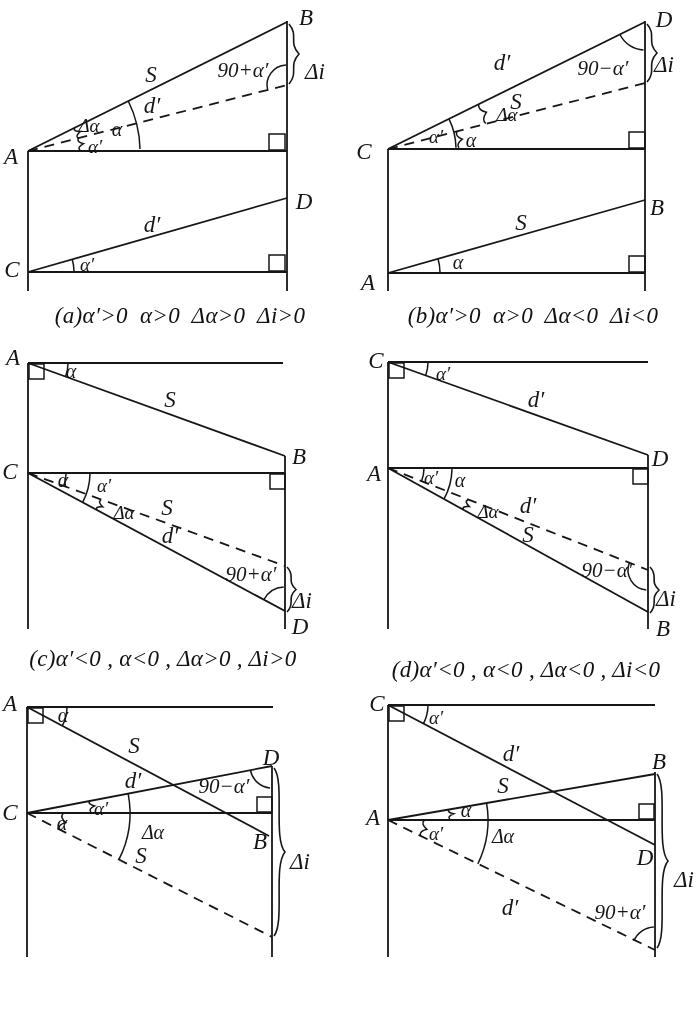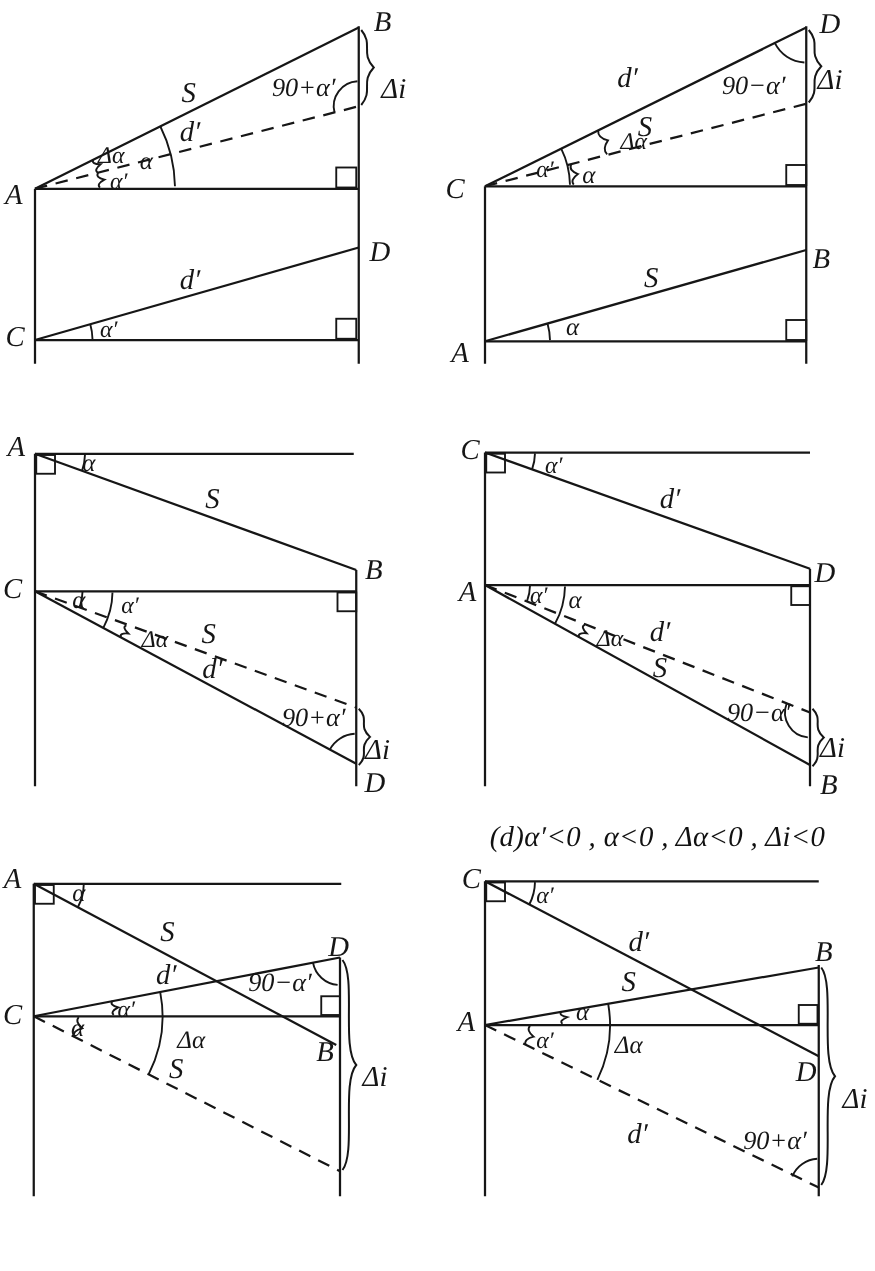--- a/index.html
+++ b/index.html
@@ -196,14 +196,17 @@
         <text x="511" y="753" font-size="23" text-anchor="middle" dominant-baseline="central" fill="#161616">d′</text>
         <text x="503" y="785" font-size="23" text-anchor="middle" dominant-baseline="central" fill="#161616">S</text>
         <text x="466" y="810" font-size="20" text-anchor="middle" dominant-baseline="central" fill="#161616">α</text>
         <text x="436" y="833" font-size="19" text-anchor="middle" dominant-baseline="central" fill="#161616">α′</text>
         <text x="503" y="836" font-size="20" text-anchor="middle" dominant-baseline="central" fill="#161616">Δα</text>
         <text x="510" y="907" font-size="23" text-anchor="middle" dominant-baseline="central" fill="#161616">d′</text>
         <text x="620" y="912" font-size="21" text-anchor="middle" dominant-baseline="central" fill="#161616">90+α′</text>
         <text x="684" y="879" font-size="23" text-anchor="middle" dominant-baseline="central" fill="#161616">Δi</text>
       </g>
     </svg>
+  <div class="cap" id="cap-a">(a)α′&gt;0  α&gt;0  Δα&gt;0  Δi&gt;0</div>
+  <div class="cap" id="cap-b">(b)α′&gt;0  α&gt;0  Δα&lt;0  Δi&lt;0</div>
+  <div class="cap" id="cap-c">(c)α′&lt;0 , α&lt;0 , Δα&gt;0 , Δi&gt;0</div>
   <div class="cap" id="cap-d">(d)α′&lt;0 , α&lt;0 , Δα&lt;0 , Δi&lt;0</div>
 </div>
 
 </body></html>

